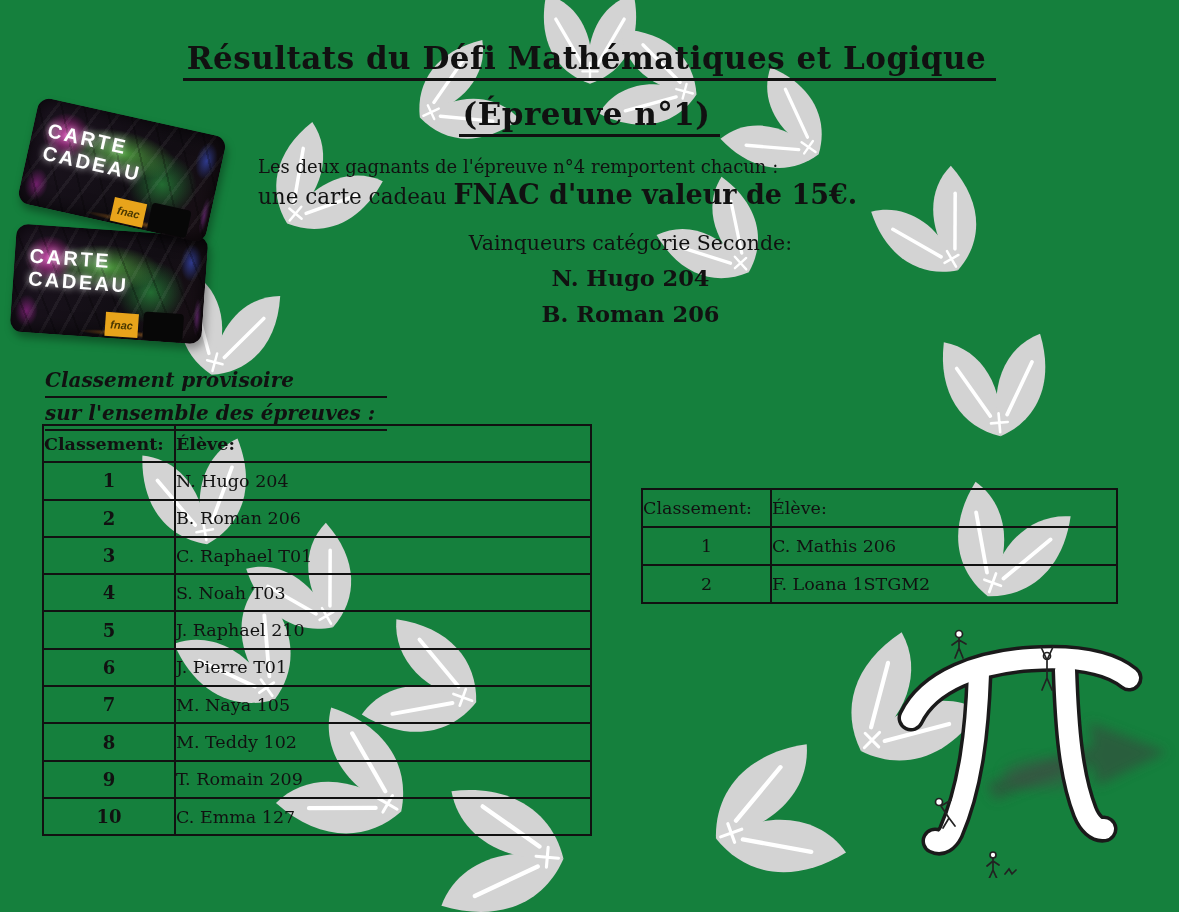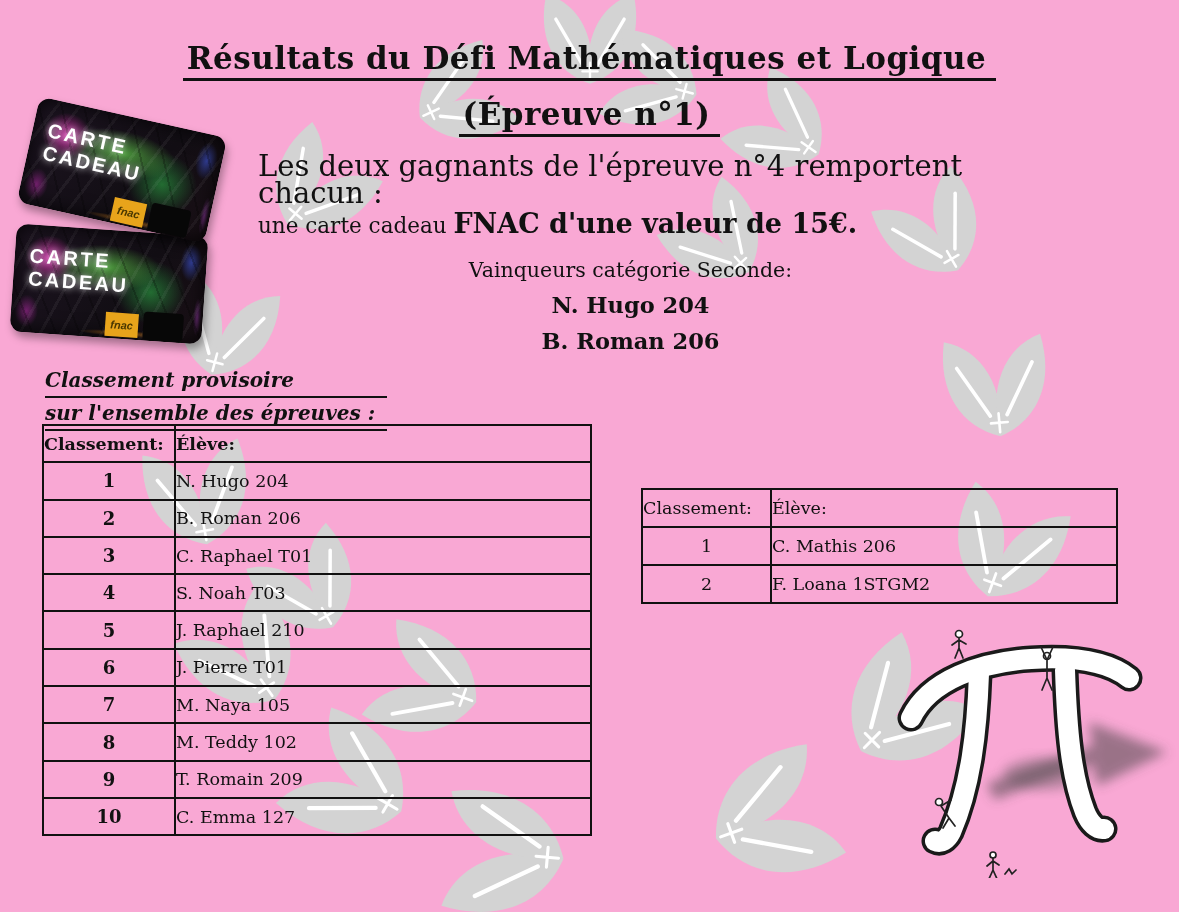--- a/index.html
+++ b/index.html
@@ -1,32 +1,32 @@
 <!DOCTYPE html>
 <html><head>
 <meta charset="utf-8">
 <style>
   html,body { margin:0; padding:0; background:#fff; }
   .page {
-    position:relative; width:1179px; height:912px; background:#f9a8d4;
+    position:relative; width:1179px; height:912px; background:#15803d;
     font-family:"DejaVu Serif", serif; color:#111; overflow:hidden;
   }
   .layer { position:absolute; left:0; top:0; }
 
   
   .title-line { position:absolute; left:0; width:100%; text-align:center;
     font-weight:bold; font-size:31px; letter-spacing:0.5px; }
   .title-line .u { display:inline-block; border-bottom:3px solid #111; padding:0 10px 2px 4px; }
   .title-1 { top:40px; }
   .title-2 { top:96px; }
 
   
   .intro { position:absolute; left:258px; top:153px; width:745px; }
-  .intro-line1 { font-size:29px; line-height:27px; }
-  .intro-line2 { margin-top:5px; font-size:21.5px; line-height:24px; }
+  .intro-line1 { font-size:18px; line-height:27px; }
+  .intro-line2 { font-size:21.5px; line-height:29px; }
   .intro-line2 .b { font-weight:bold; font-size:27px; }
   .intro-sub { margin-top:19px; text-align:center; font-size:20.5px; line-height:26px; }
   .winner { text-align:center; font-size:22.5px; font-weight:bold; line-height:28px; margin-top:8px; }
 
   
   .sec-head { position:absolute; font-size:20px; font-weight:bold; font-style:italic; line-height:31px; }
   .sec-head .u { display:inline-block; border-bottom:2.5px solid #111; padding:0 12px 0 0; }
   .h-left  { left:45px;  top:365px; }
   .h-right { left:645px; top:438px; }
 

